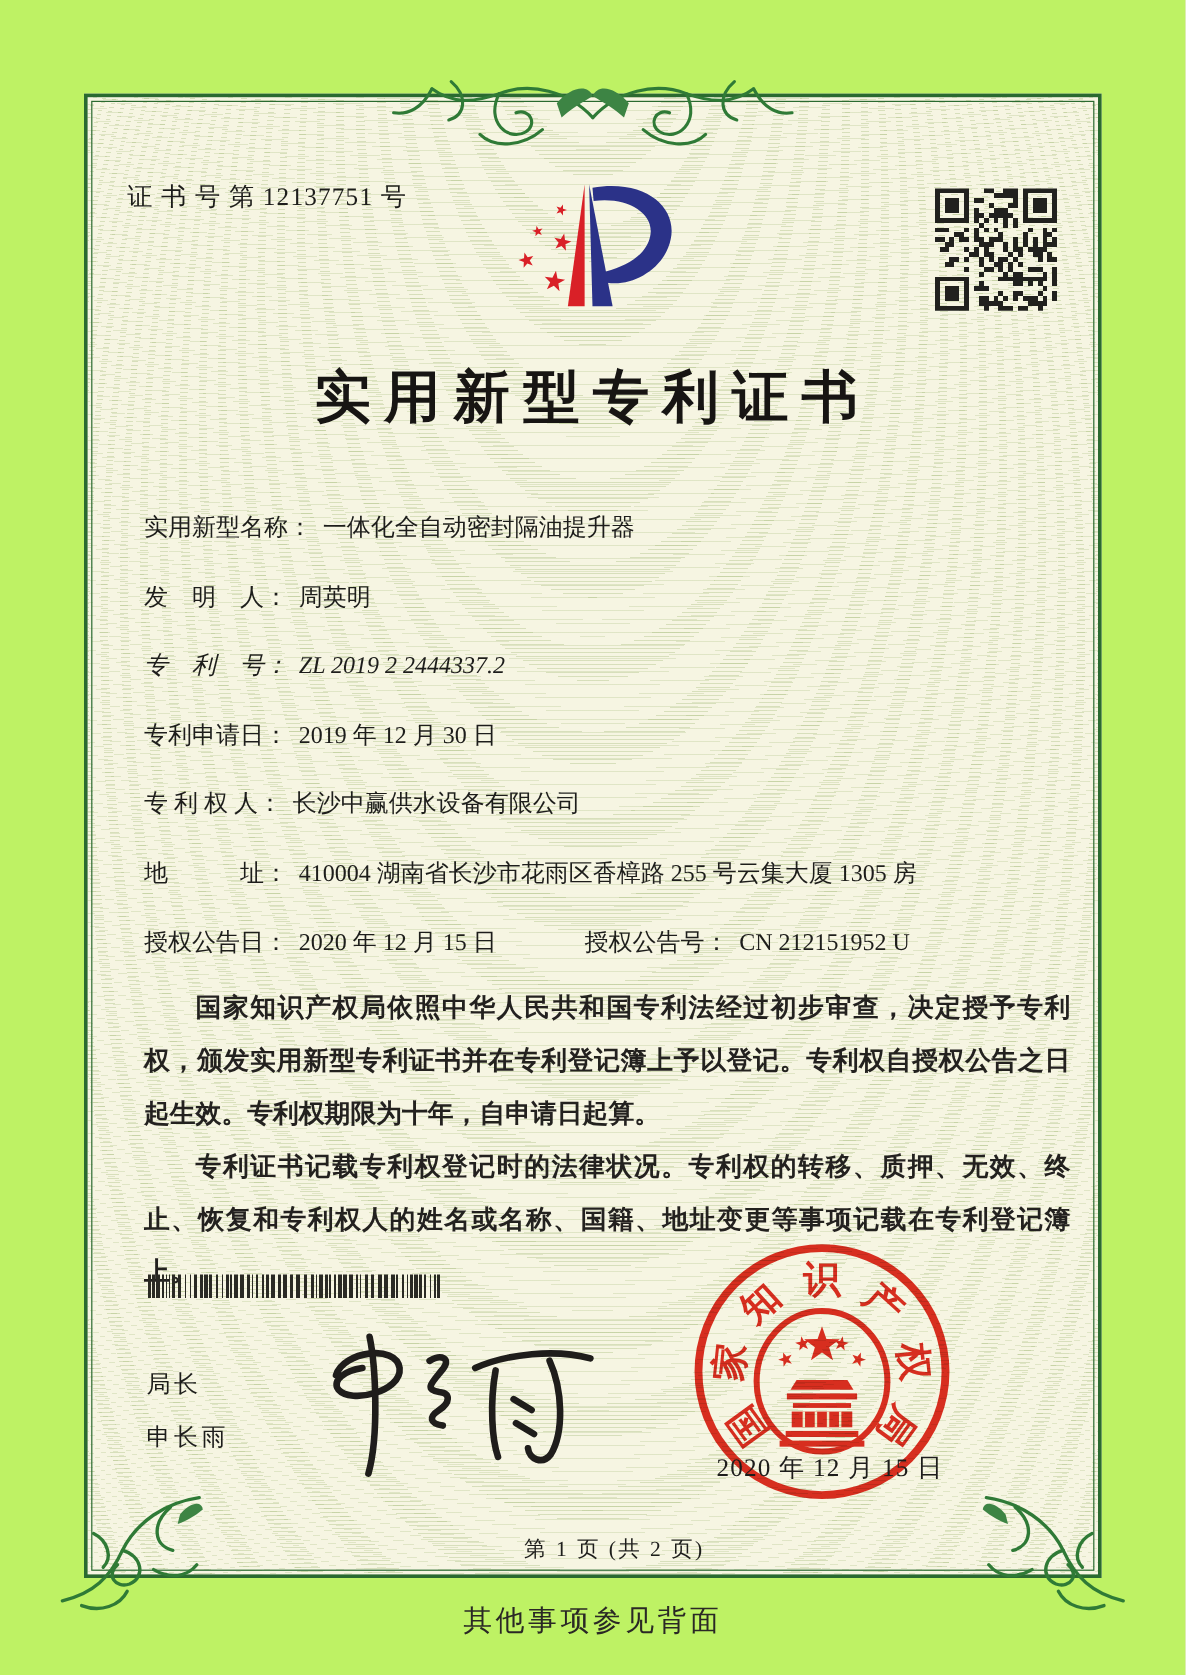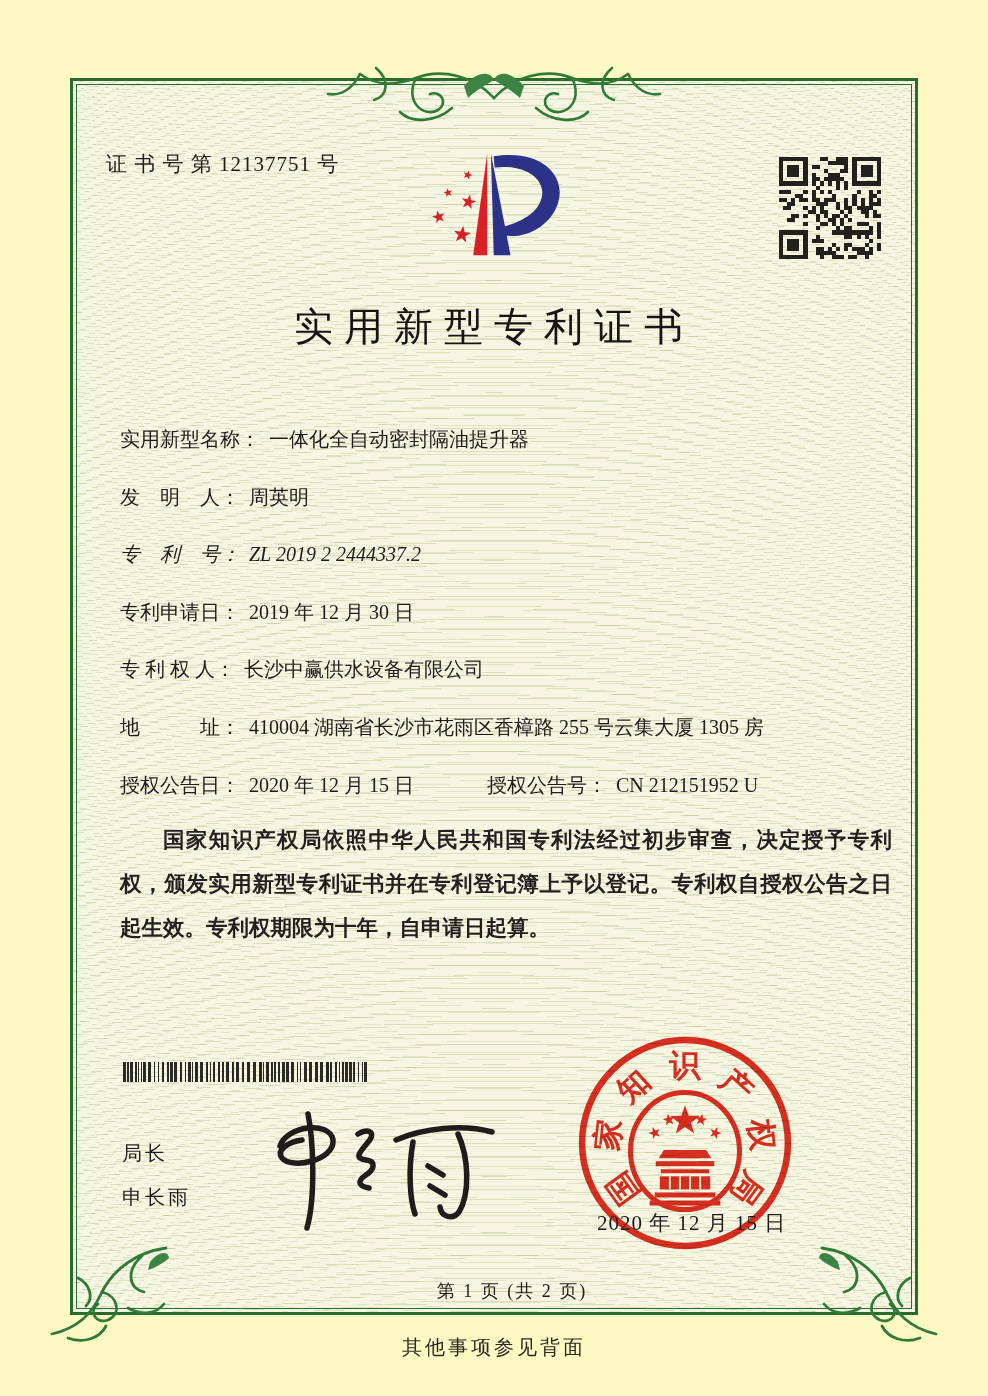--- a/index.html
+++ b/index.html
@@ -1,50 +1,50 @@
 <!DOCTYPE html>
 <html><head>
 <meta charset="utf-8">
 <style>
   html,body{margin:0;padding:0;background:#e9e6d8;}
   .page{
     position:relative;width:988px;height:1396px;margin:0 auto;
-    background:#fef9c3;overflow:hidden;
+    background:#bef264;overflow:hidden;
     font-family:"Liberation Serif","DejaVu Serif",serif;color:#1d1d1b;
   }
   
   .frame{
     position:absolute;left:70px;top:78px;width:848px;height:1237px;
     border:3px solid #2a6a30;box-sizing:border-box;
     background-color:#f6f5e2;
     background-image:
       repeating-radial-gradient(ellipse 1700px 560px at 50% -430px,
         rgba(144,172,96,.30) 0px, rgba(144,172,96,.30) 1px, transparent 1px, transparent 10px),
       repeating-radial-gradient(ellipse 1700px 560px at 50% 1660px,
         rgba(144,172,96,.22) 0px, rgba(144,172,96,.22) 1px, transparent 1px, transparent 11px);
   }
   .frame::after{content:'';position:absolute;inset:3px;border:1px solid #2a6a30;}
   .ornament{position:absolute;pointer-events:none;}
   
   .cert-no{position:absolute;left:106px;top:150px;font-size:21px;letter-spacing:1px;}
   .title{position:absolute;left:0;right:0;top:300px;text-align:center;
-         font-size:39px;font-weight:400;letter-spacing:11px;color:#171513;}
+         font-size:47px;font-weight:700;letter-spacing:11px;color:#171513;}
   .row{position:absolute;left:120px;width:790px;font-size:20px;white-space:nowrap;}
   .row .val{margin-left:9px;}
   .row .pair2{position:absolute;left:367px;top:0;}
   .r1{top:426px;} .r2{top:484px;} .r3{top:541px;font-style:italic;} .r4{top:599px;}
   .r5{top:656px;} .r6{top:714px;} .r7{top:772px;}
   .body-text{position:absolute;left:120px;top:818px;width:772px;
     font-size:21.5px;line-height:44px;text-align:justify;color:#23211f;font-weight:bold;}
   .body-text p{margin:0;text-indent:2em;}
   .signer{position:absolute;left:122px;font-size:20px;letter-spacing:3px;}
   .signer.t1{top:1140px;} .signer.t2{top:1184px;}
   .seal-date{position:absolute;left:597px;top:1209px;font-size:21px;letter-spacing:1px;z-index:6;}
   .page-info{position:absolute;left:0;right:0;top:1279px;text-align:center;font-size:18px;letter-spacing:2px;padding-left:36px;}
-  .back-note{position:absolute;left:0;right:0;top:1334px;text-align:center;font-size:20px;letter-spacing:3px;color:#2a2825;}
+  .back-note{position:absolute;left:0;right:0;top:1334px;text-align:center;font-size:24px;letter-spacing:3px;color:#2a2825;}
   .seal-svg{position:absolute;left:574px;top:1032px;z-index:5;mix-blend-mode:multiply;opacity:.95;}
   .seal-char{font-family:"Liberation Serif","DejaVu Serif",serif;font-weight:700;font-size:31px;fill:#de2417;text-anchor:middle;}
   .sig-svg{position:absolute;left:258px;top:1108px;z-index:2;}
   .qr{position:absolute;left:779px;top:157px;}
   .barcode{position:absolute;left:123px;top:1062px;}
   .logo{position:absolute;left:408px;top:140px;}
   .green-stroke{stroke:#2f7a36;fill:none;stroke-linecap:round;}
 </style>
 </head>
 <body>
@@ -428,20 +428,21 @@
   </div>
   <div class="row r7">
     <span>授权公告日：</span><span class="val">2020 年 12 月 15 日</span>
     <span class="pair2">
       <span>授权公告号：</span><span class="val">CN 212151952 U</span>
     </span>
   </div>
 
   <div class="body-text">
     <p>国家知识产权局依照中华人民共和国专利法经过初步审查，决定授予专利权，颁发实用新型专利证书并在专利登记簿上予以登记。专利权自授权公告之日起生效。专利权期限为十年，自申请日起算。</p>
+    <p>专利证书记载专利权登记时的法律状况。专利权的转移、质押、无效、终止、恢复和专利权人的姓名或名称、国籍、地址变更等事项记载在专利登记簿上。</p>
   </div>
 
   <svg class="barcode" width="248" height="20" viewBox="0 0 248 20" shape-rendering="crispEdges">
       <g id="bc-g" fill="#2a2a24">
         <rect x="0" y="0" width="3" height="20"></rect>
         <rect x="4" y="0" width="2" height="20"></rect>
         <rect x="7" y="0" width="3" height="20"></rect>
         <rect x="12" y="0" width="2" height="20"></rect>
         <rect x="15" y="0" width="1" height="20"></rect>
         <rect x="18" y="0" width="1" height="20"></rect>

